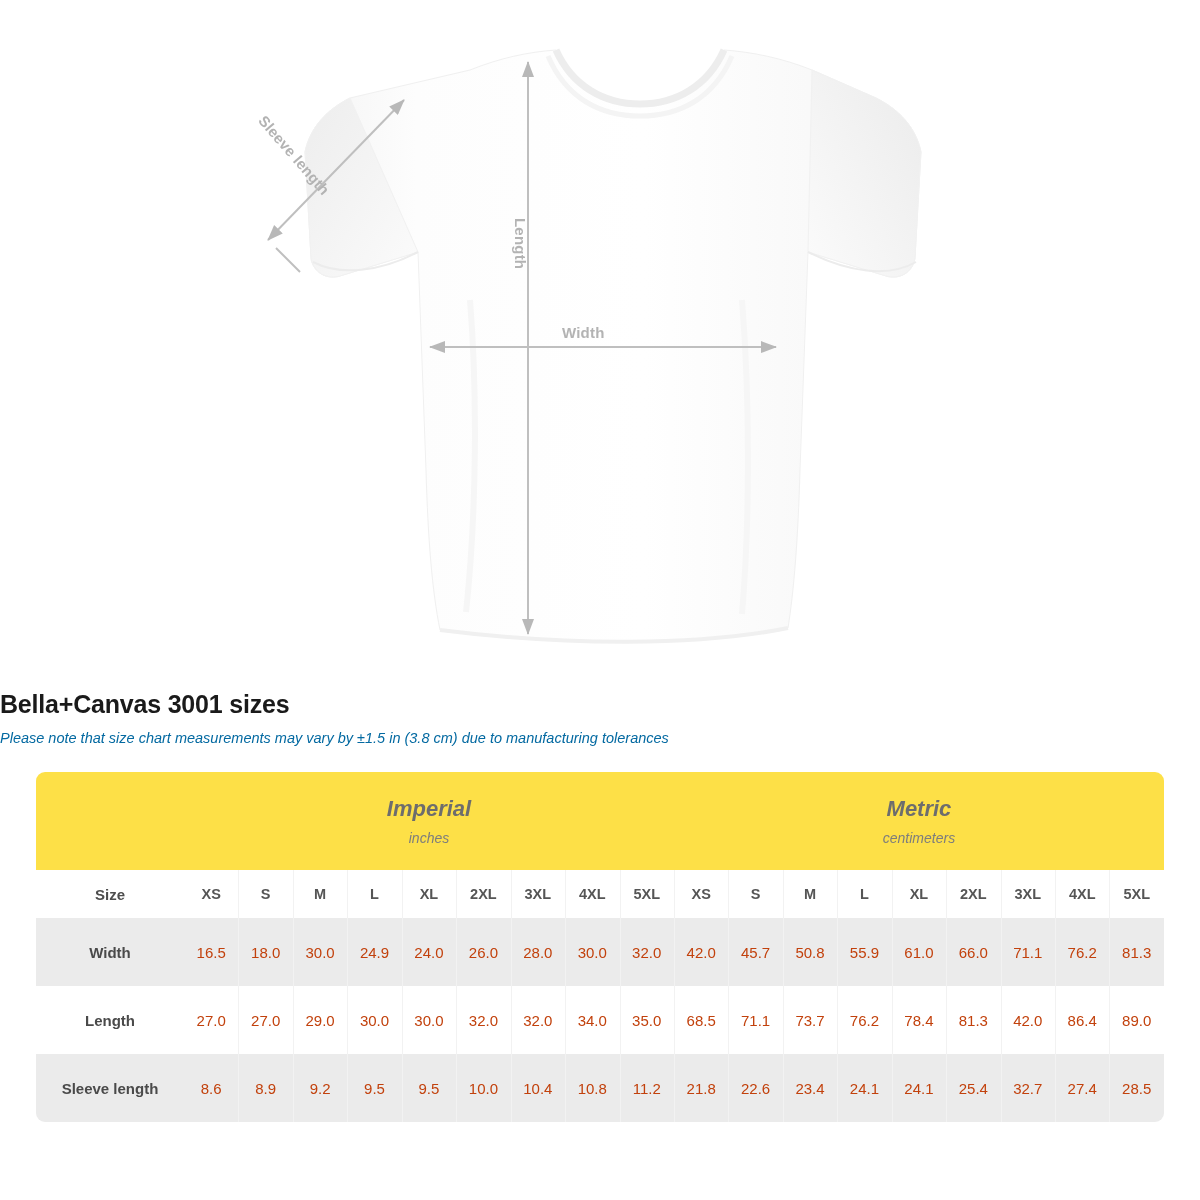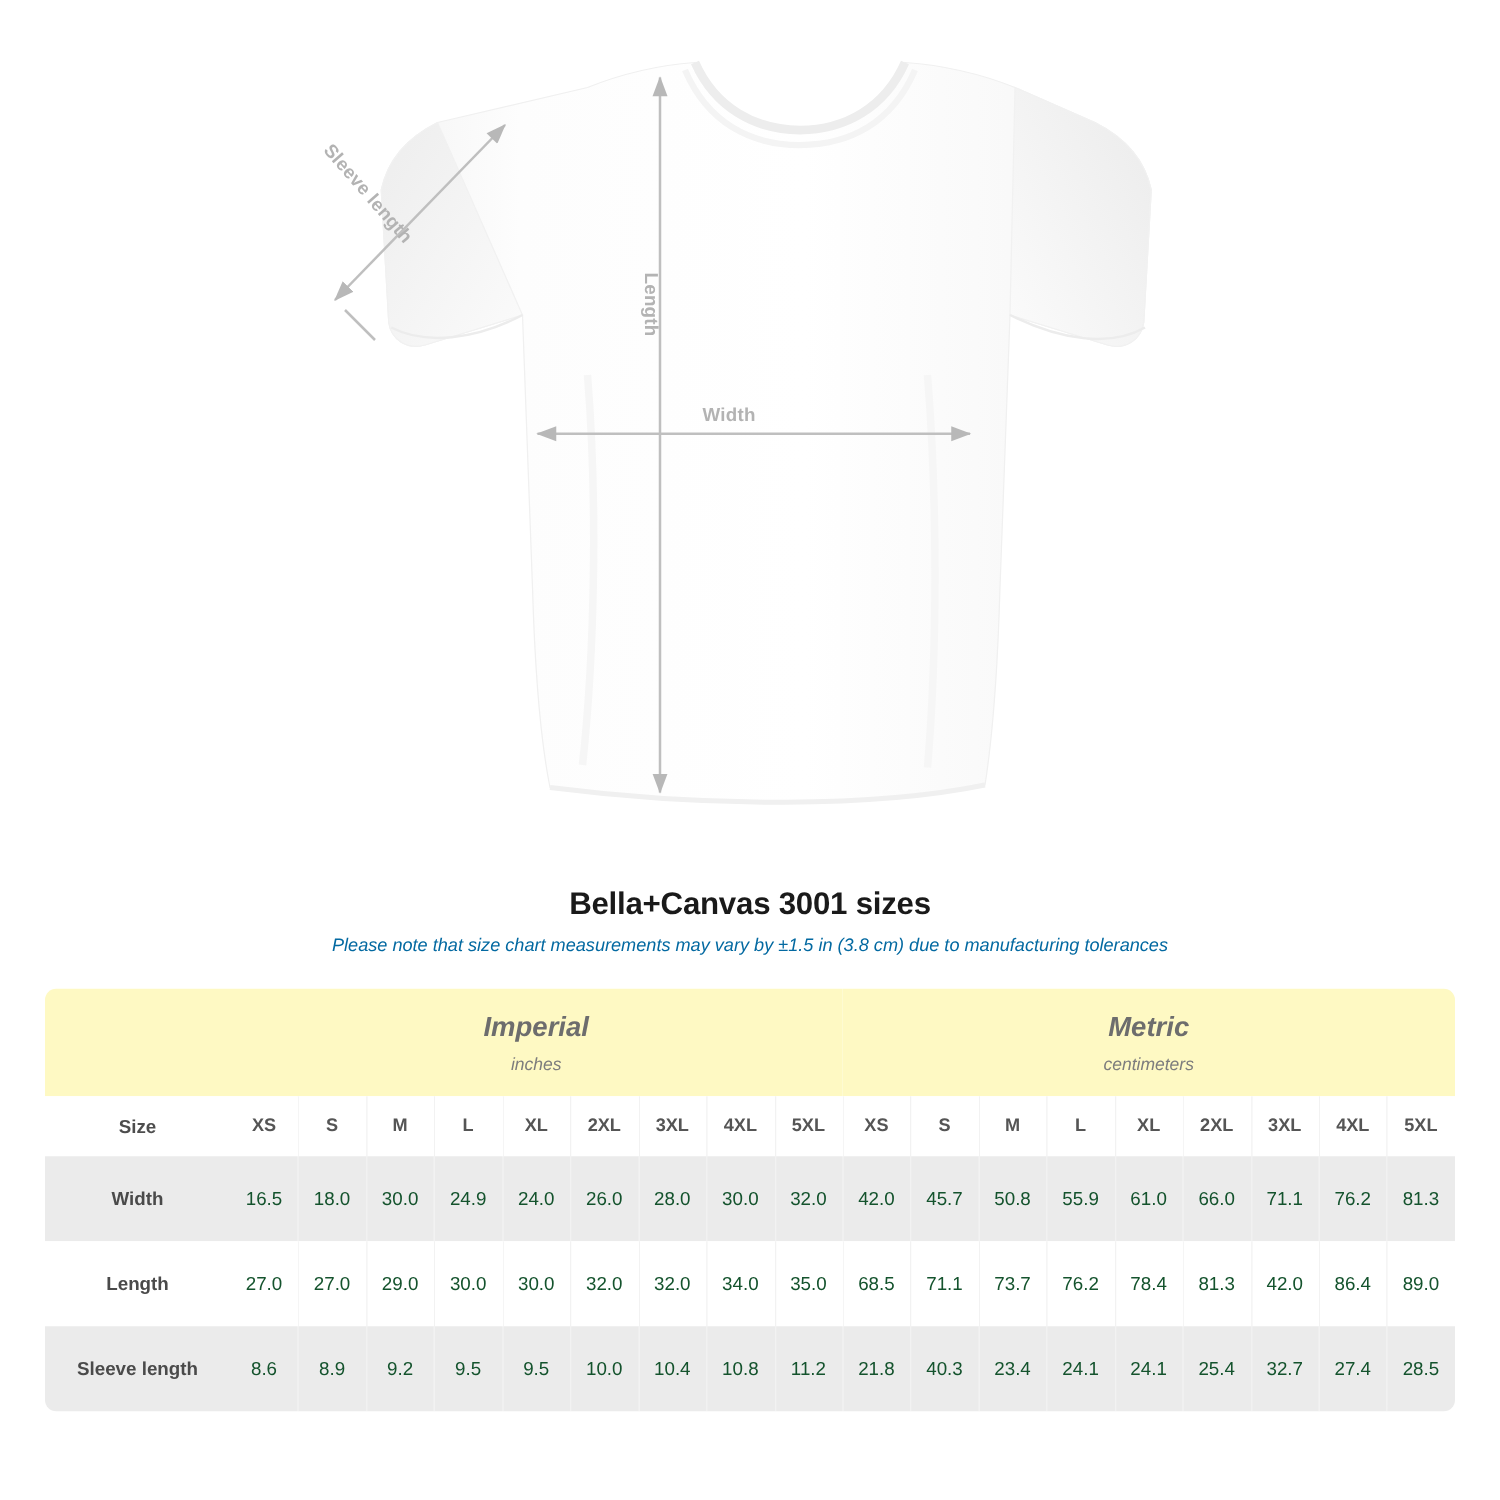--- a/index.html
+++ b/index.html
@@ -52,22 +52,22 @@
     transform: rotate(90deg);
     transform-origin: left top;
   }
   #label-width {
     left: 562px;
     top: 324px;
   }
 
   
   #title-block {
-    text-align: center;
-    margin-top: 19px;
+    text-align: left;
+    margin-top: 0;
   }
   #chart-title {
     font-size: 25px;
     font-weight: bold;
     color: #1a1a1a;
     letter-spacing: -.2px;
   }
   #chart-note {
     margin-top: 11px;
     font-size: 14.5px;
@@ -87,22 +87,22 @@
   }
   th, td {
     border: 0;
     padding: 0;
     text-align: center;
     vertical-align: middle;
   }
 
   
   .sys-row td {
-    height: 86px;
-    background: #fef9c3;
+    height: 98px;
+    background: #fde047;
   }
   .sys-row td:first-child { border-top-left-radius: 9px; }
   .sys-row td:last-child  { border-top-right-radius: 9px; }
   .sys-name {
     font-size: 22px;
     font-weight: bold;
     font-style: italic;
     color: #6d6d6d;
   }
   .sys-unit {
@@ -122,21 +122,21 @@
   }
   .size-row td.rowhead {
     font-size: 15px;
     color: #4d4d4d;
   }
 
   
   .data-row td {
     height: 68px;
     font-size: 15px;
-    color: #14532d;
+    color: #c2410c;
   }
   .data-row.shade td { background: #ebebeb; }
   .data-row.plain td { background: #ffffff; }
   td.rowhead {
     font-weight: bold;
     color: #4a4a4a;
     font-size: 15px;
   }
   .data-row:last-child td:first-child { border-bottom-left-radius: 9px; }
   .data-row:last-child td:last-child  { border-bottom-right-radius: 9px; }
@@ -337,21 +337,21 @@
             <td>8.6</td>
             <td class="cell-sep">8.9</td>
             <td class="cell-sep">9.2</td>
             <td class="cell-sep">9.5</td>
             <td class="cell-sep">9.5</td>
             <td class="cell-sep">10.0</td>
             <td class="cell-sep">10.4</td>
             <td class="cell-sep">10.8</td>
             <td class="cell-sep">11.2</td>
             <td class="cell-sep">21.8</td>
-            <td class="cell-sep">40.3</td>
+            <td class="cell-sep">22.6</td>
             <td class="cell-sep">23.4</td>
             <td class="cell-sep">24.1</td>
             <td class="cell-sep">24.1</td>
             <td class="cell-sep">25.4</td>
             <td class="cell-sep">32.7</td>
             <td class="cell-sep">27.4</td>
             <td class="cell-sep">28.5</td>
           </tr>
         </tbody>
     </table>

